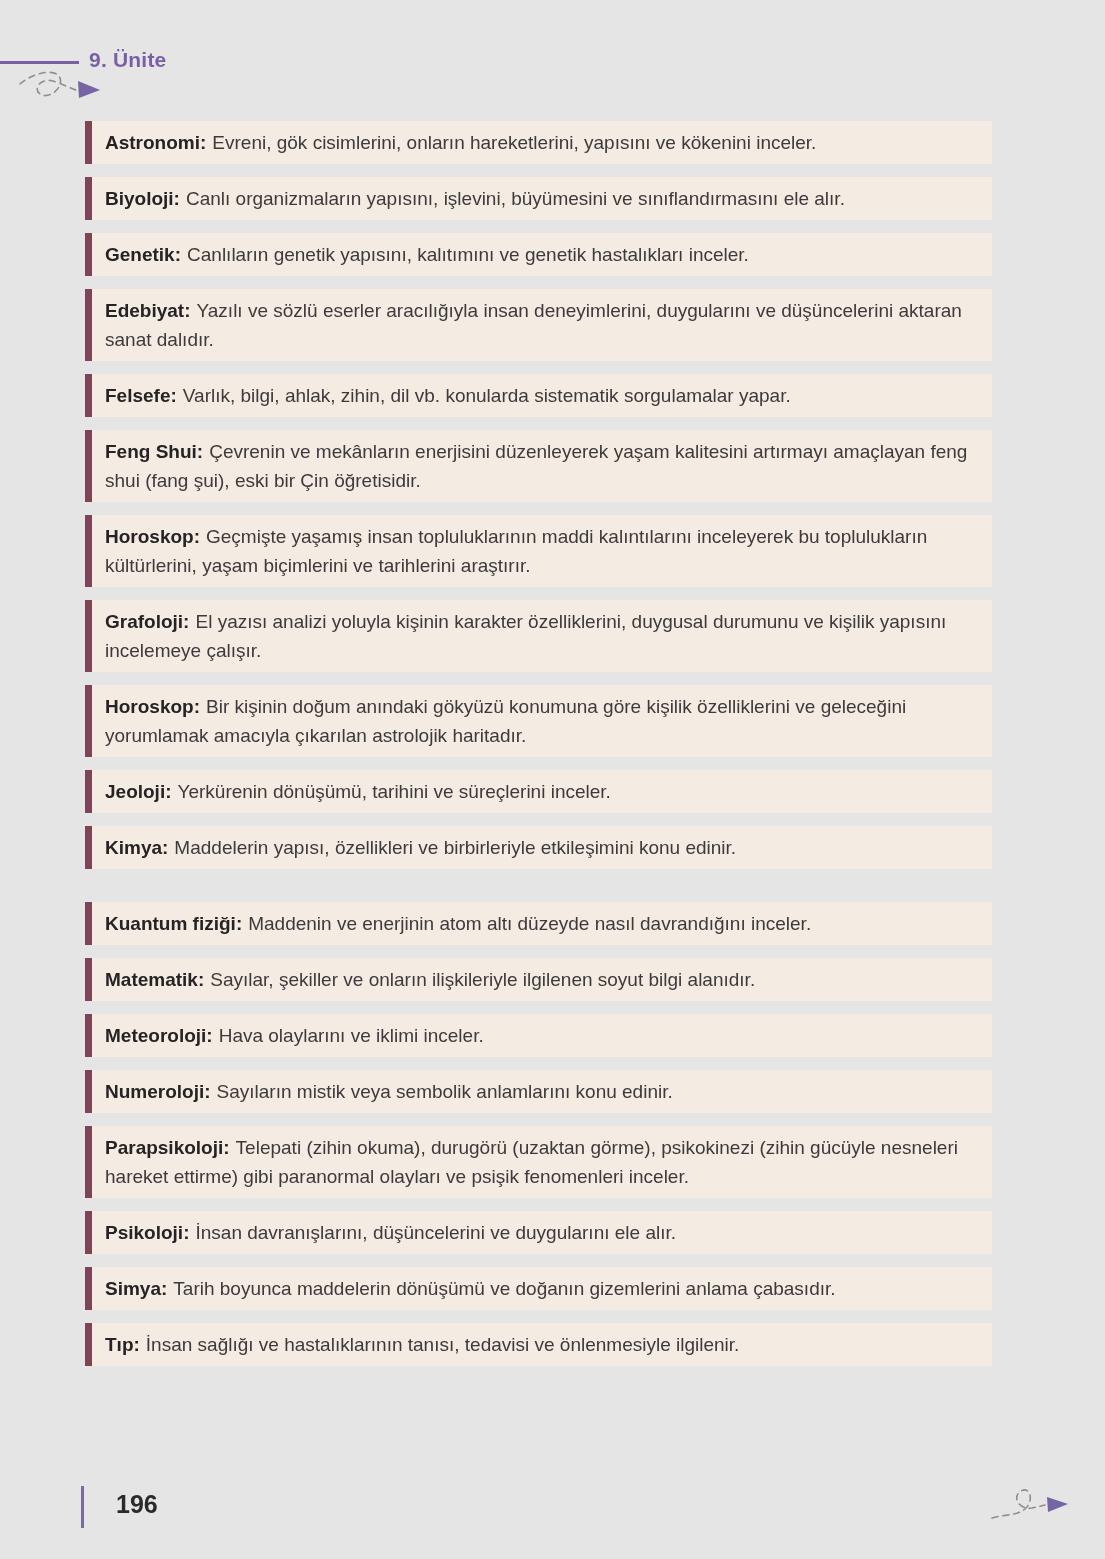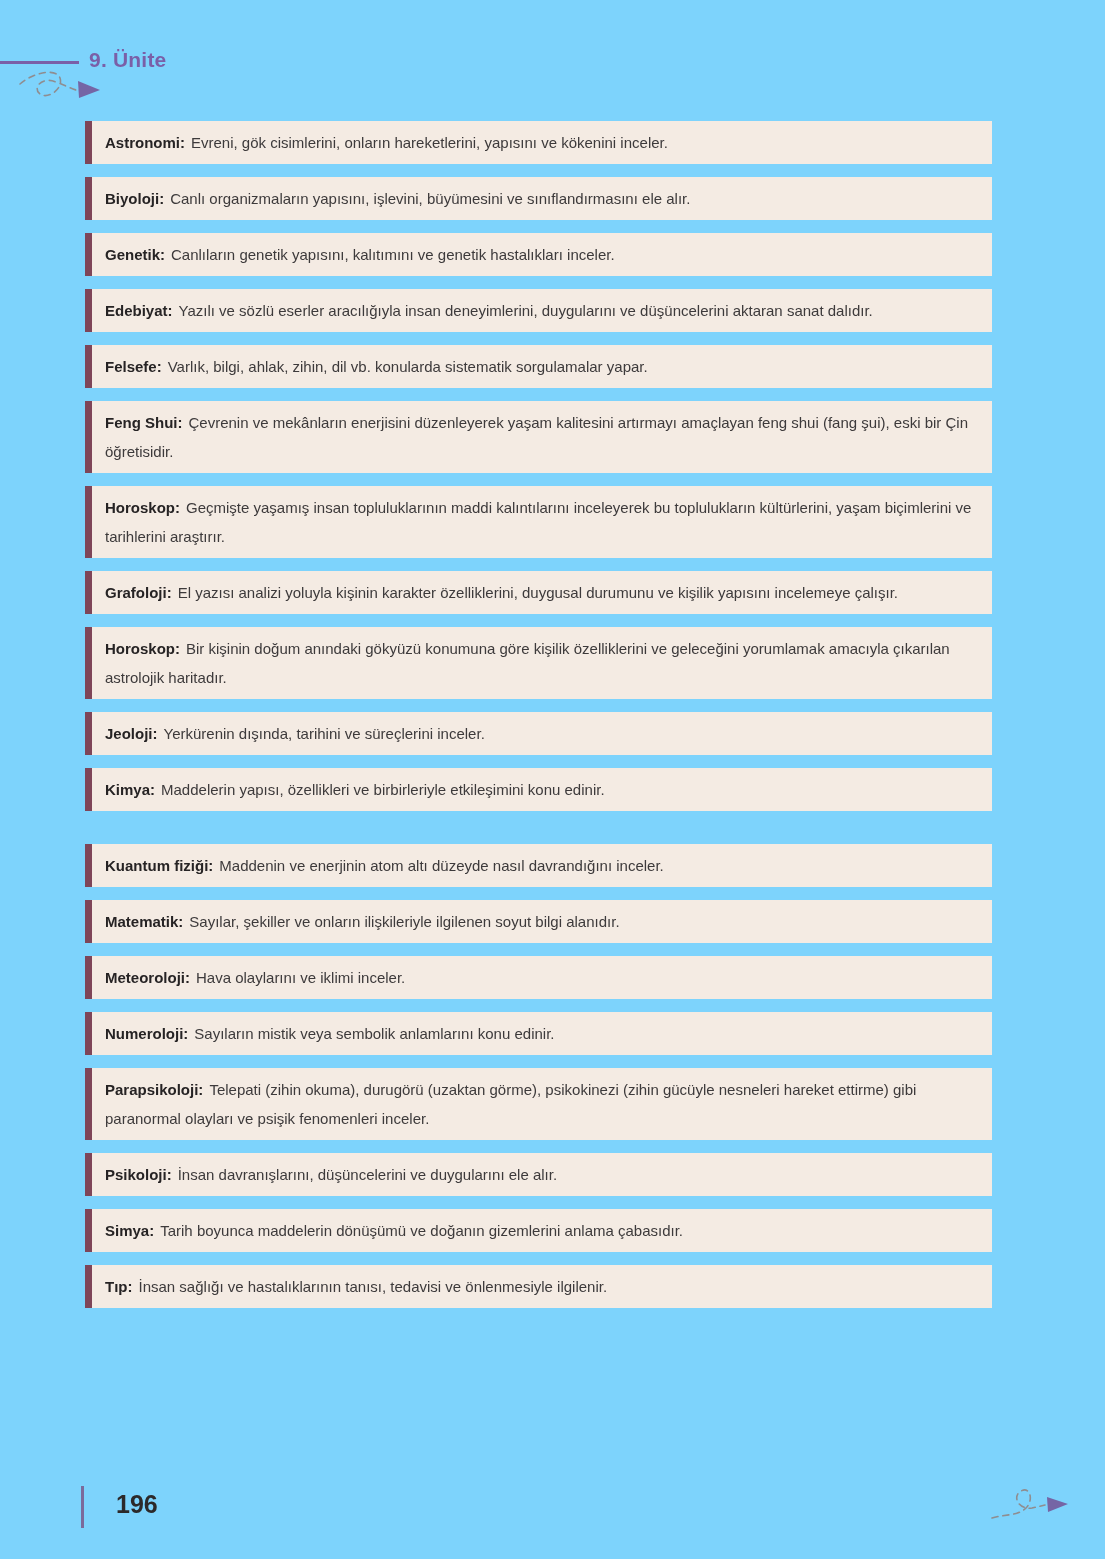--- a/index.html
+++ b/index.html
@@ -5,21 +5,21 @@
   html, body {
     margin: 0;
     padding: 0;
     background: #ffffff;
     font-family: "Liberation Sans", sans-serif;
   }
   .page {
     position: relative;
     width: 1105px;
     height: 1559px;
-    background: #7dd3fc;
+    background: #e5e5e5;
     overflow: hidden;
   }
 
   
   .unit-rule {
     position: absolute;
     left: 0;
     top: 61px;
     width: 79px;
     height: 3px;
@@ -55,21 +55,21 @@
     left: 85px;
     top: 121px;
     width: 907px;
   }
   .entry {
     box-sizing: border-box;
     background: #f4ebe3;
     border-left: 7px solid #7e4558;
     padding: 7px 16px 7px 13px;
     margin-bottom: 13px;
-    font-size: 15px;
+    font-size: 19px;
     line-height: 29px;
     color: #3d3a3b;
   }
   .entry:nth-child(12) { margin-top: 33px; }
   .entry .term {
     font-weight: 700;
     color: #262324;
     margin-right: 6px;
   }
   .entry .desc {
@@ -138,21 +138,21 @@
 
     <div class="entry">
       <span class="term">Grafoloji:</span><span class="desc">El yazısı analizi yoluyla kişinin karakter özelliklerini, duygusal durumunu ve kişilik yapısını incelemeye çalışır.</span>
     </div>
 
     <div class="entry">
       <span class="term">Horoskop:</span><span class="desc">Bir kişinin doğum anındaki gökyüzü konumuna göre kişilik özelliklerini ve geleceğini yorumlamak amacıyla çıkarılan astrolojik haritadır.</span>
     </div>
 
     <div class="entry">
-      <span class="term">Jeoloji:</span><span class="desc">Yerkürenin dışında, tarihini ve süreçlerini inceler.</span>
+      <span class="term">Jeoloji:</span><span class="desc">Yerkürenin dönüşümü, tarihini ve süreçlerini inceler.</span>
     </div>
 
     <div class="entry">
       <span class="term">Kimya:</span><span class="desc">Maddelerin yapısı, özellikleri ve birbirleriyle etkileşimini konu edinir.</span>
     </div>
 
     <div class="entry">
       <span class="term">Kuantum fiziği:</span><span class="desc">Maddenin ve enerjinin atom altı düzeyde nasıl davrandığını inceler.</span>
     </div>
 

